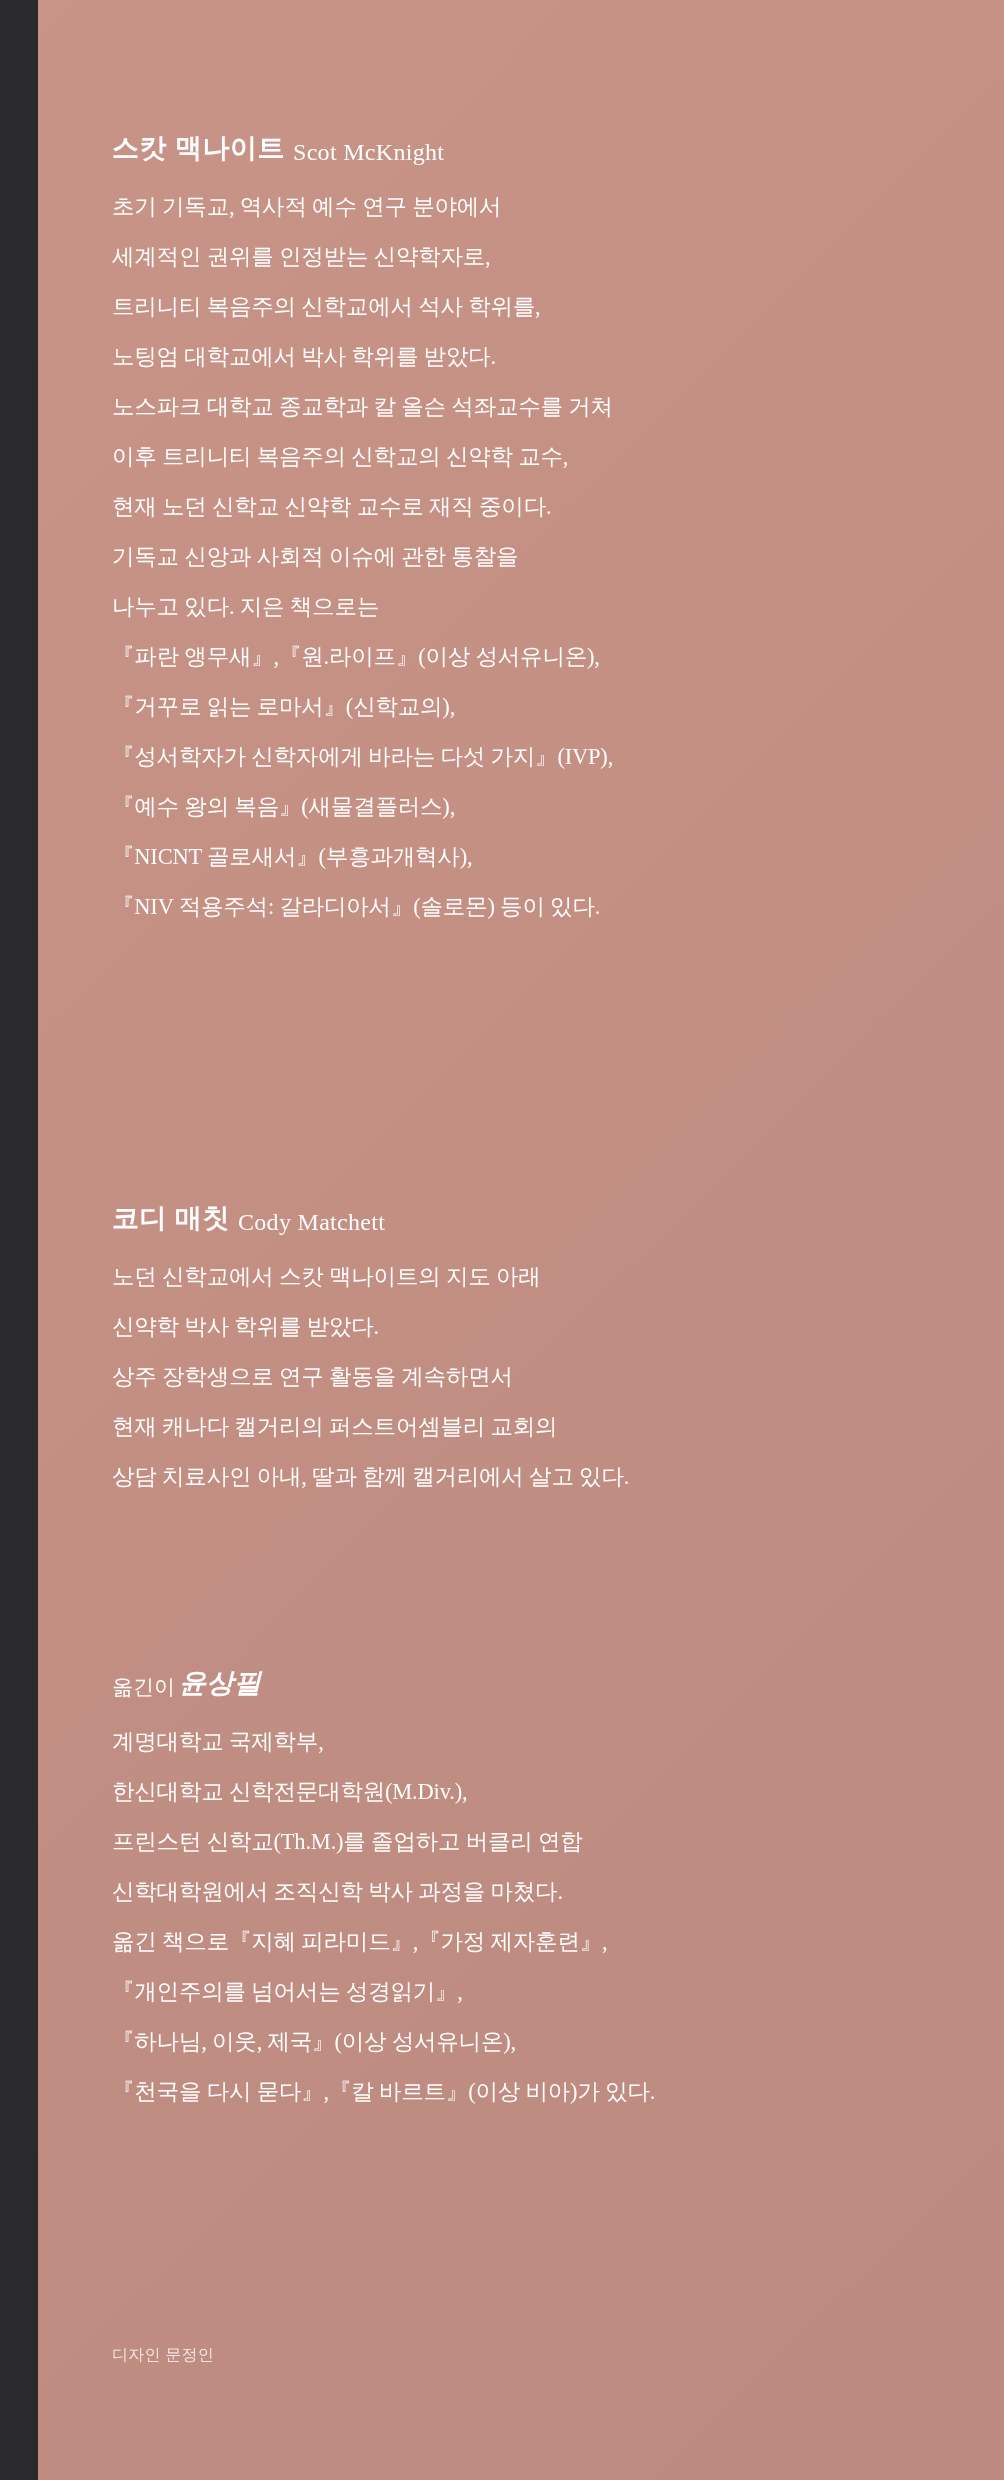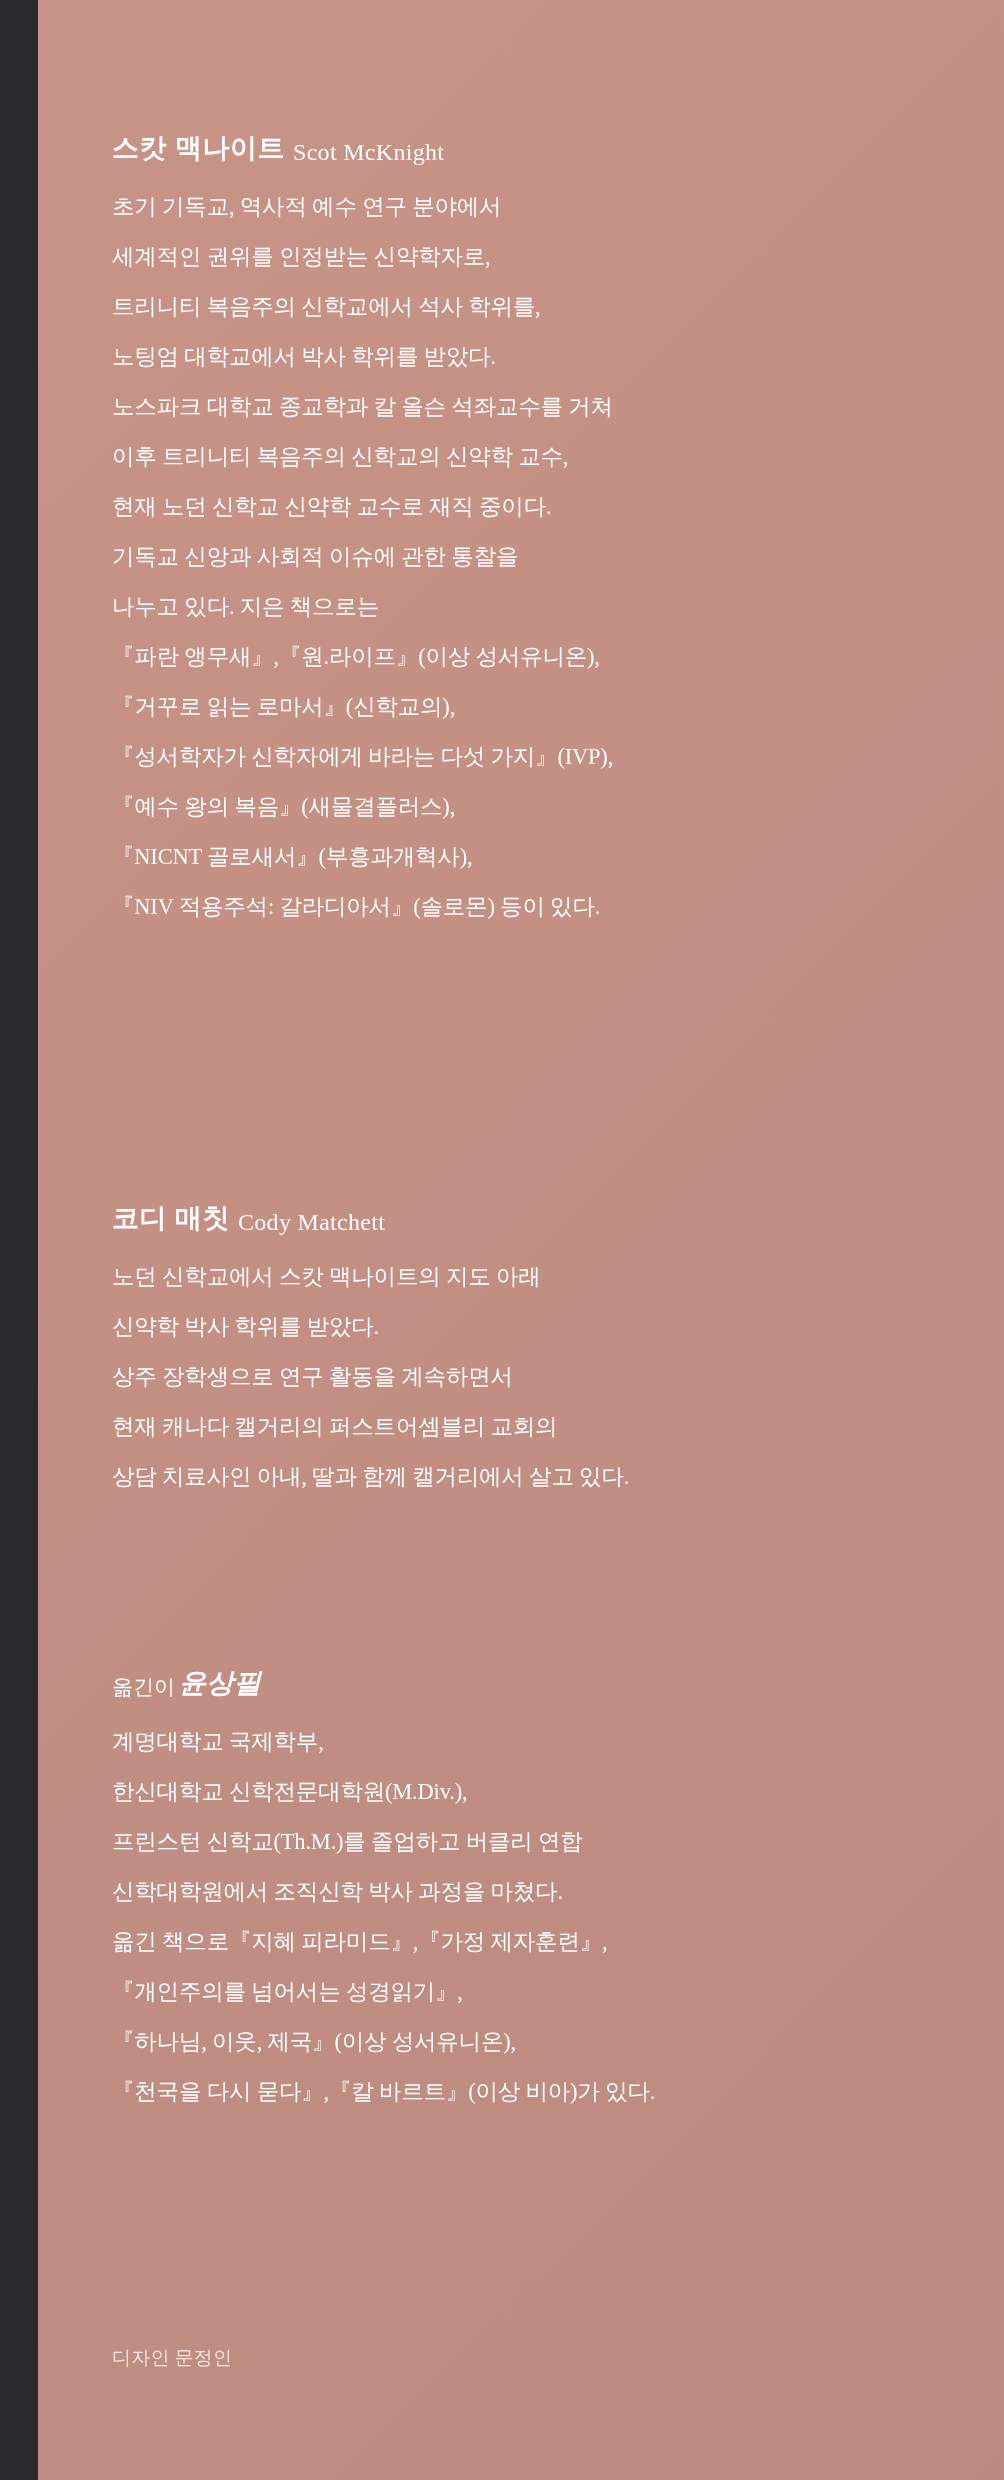--- a/index.html
+++ b/index.html
@@ -83,22 +83,22 @@
   .translator-head .name {
     font-family: "Liberation Sans", sans-serif;
     font-weight: bold;
     font-size: 27px;
     color: #ffffff;
     letter-spacing: 0.5px;
     font-style: italic;
   }
 
   .designer-text {
-    font-family: Liberation Serif, serif;
-    font-size: 19px;
+    font-family: Liberation Sans, sans-serif;
+    font-size: 16px;
     color: #f2e4de;
     letter-spacing: 0.2px;
   }
 </style>
 </head>
 <body>
 
 <div class="page">
   <div class="spine"></div>
 

